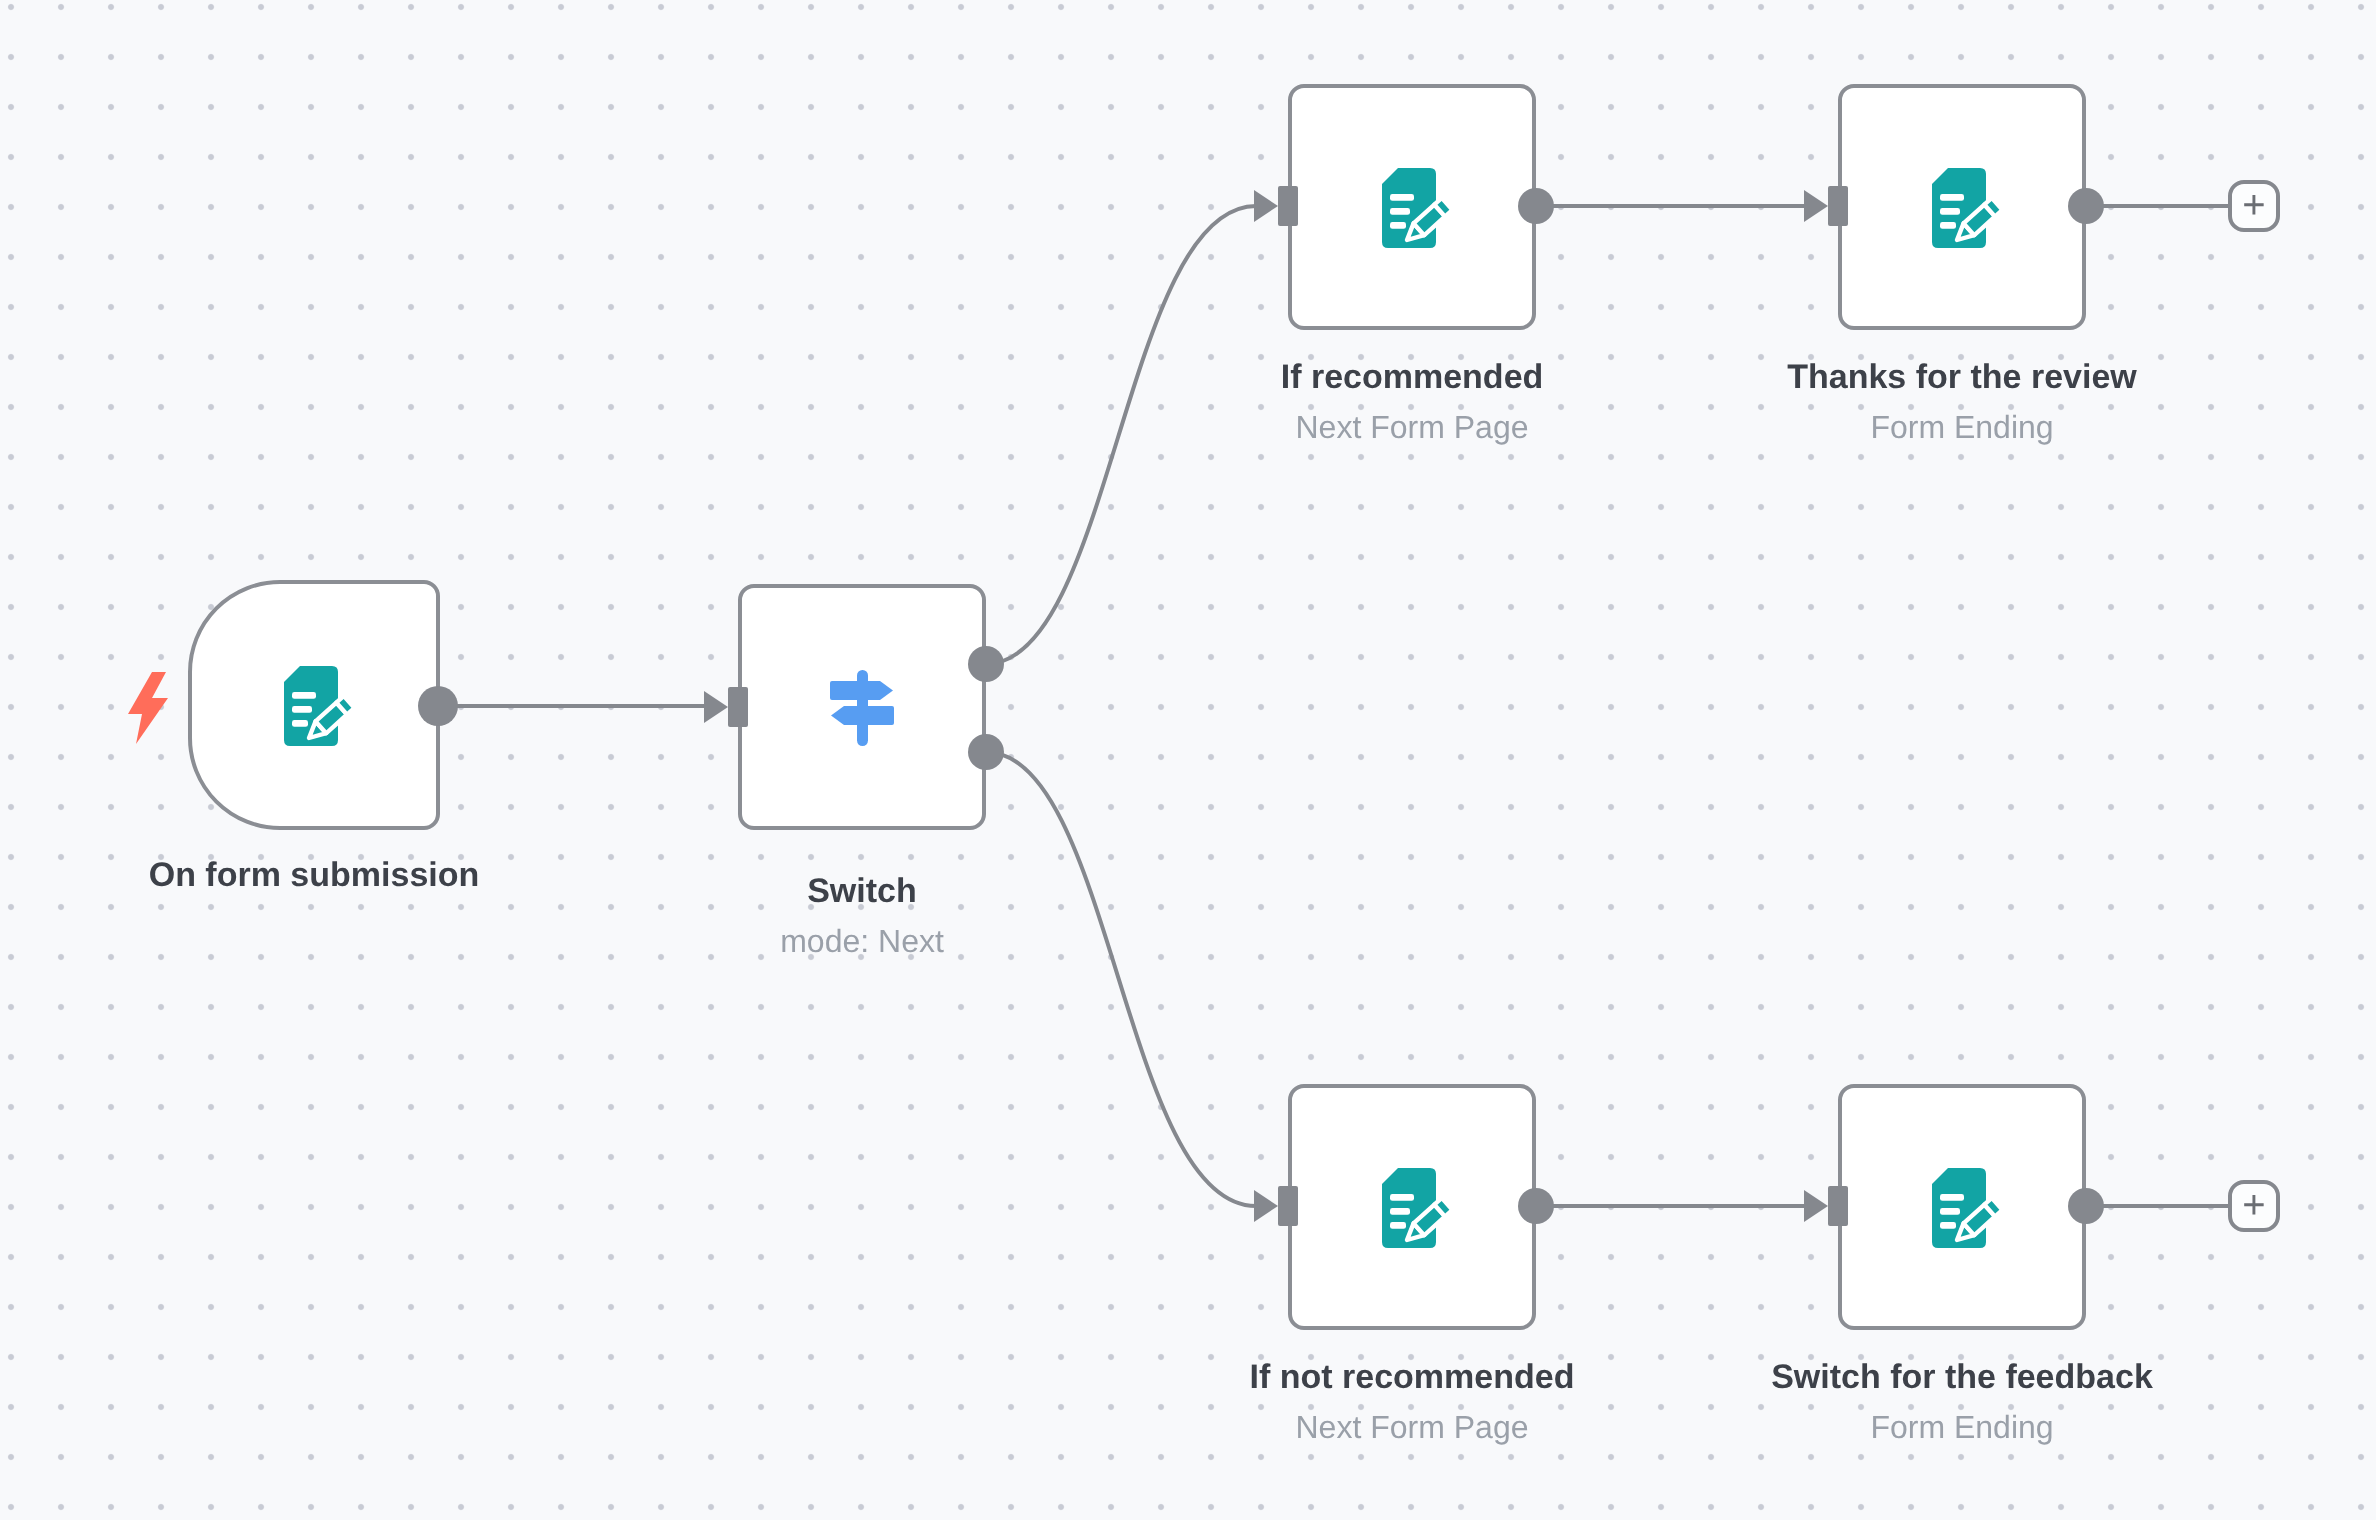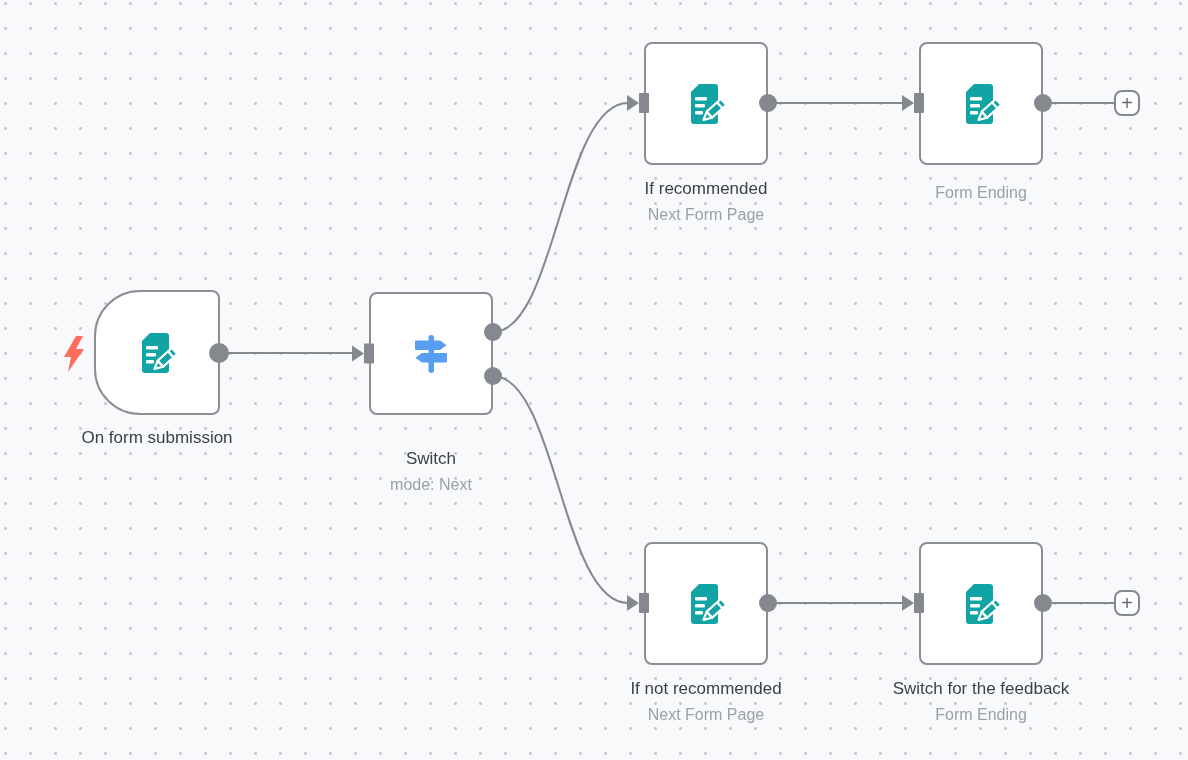--- a/index.html
+++ b/index.html
@@ -28,21 +28,21 @@
     border-radius:46px 8px 8px 46px;
   }
   .icon { width:48px; height:48px; display:block; }
   .bolt {
     position:absolute; width:24px; height:36px; z-index:2;
   }
   .label {
     position:absolute; width:320px; text-align:center; z-index:3;
   }
   .title {
-    font-size:17px; font-weight:400; color:#3d4149; line-height:22px;
+    font-size:17px; font-weight:700; color:#3d4149; line-height:22px;
   }
   .subtitle {
     font-size:16px; font-weight:400; color:#9aa0a9; line-height:19px; margin-top:5px;
   }
   .subtitle:empty { display:none; }
   .plus-btn {
     position:absolute; width:26px; height:26px; box-sizing:border-box; z-index:4;
     background:#fcfdfe; border:2px solid #85888e; border-radius:8px;
     display:flex; align-items:center; justify-content:center;
     font-size:20px; font-weight:400; color:#6a6d73; line-height:1;
@@ -165,29 +165,30 @@
     <span>+</span>
   </div>
   <div class="plus-btn" style="left:1114px; top:590px;">
     <span>+</span>
   </div>
 
   <div class="label" style="left:-3px; top:427px;">
     <div class="title">On form submission</div>
 
   </div>
-  <div class="label" style="left:271px; top:448px;">
+  <div class="label" style="left:271px; top:435px;">
     <div class="title">Switch</div>
     <div class="subtitle">mode: Next</div>
   </div>
   <div class="label" style="left:546px; top:178px;">
     <div class="title">If recommended</div>
     <div class="subtitle">Next Form Page</div>
   </div>
   <div class="label" style="left:821px; top:178px;">
+    <div class="title">Thanks for the review</div>
     <div class="subtitle">Form Ending</div>
   </div>
   <div class="label" style="left:546px; top:678px;">
     <div class="title">If not recommended</div>
     <div class="subtitle">Next Form Page</div>
   </div>
   <div class="label" style="left:821px; top:678px;">
     <div class="title">Switch for the feedback</div>
     <div class="subtitle">Form Ending</div>
   </div>

